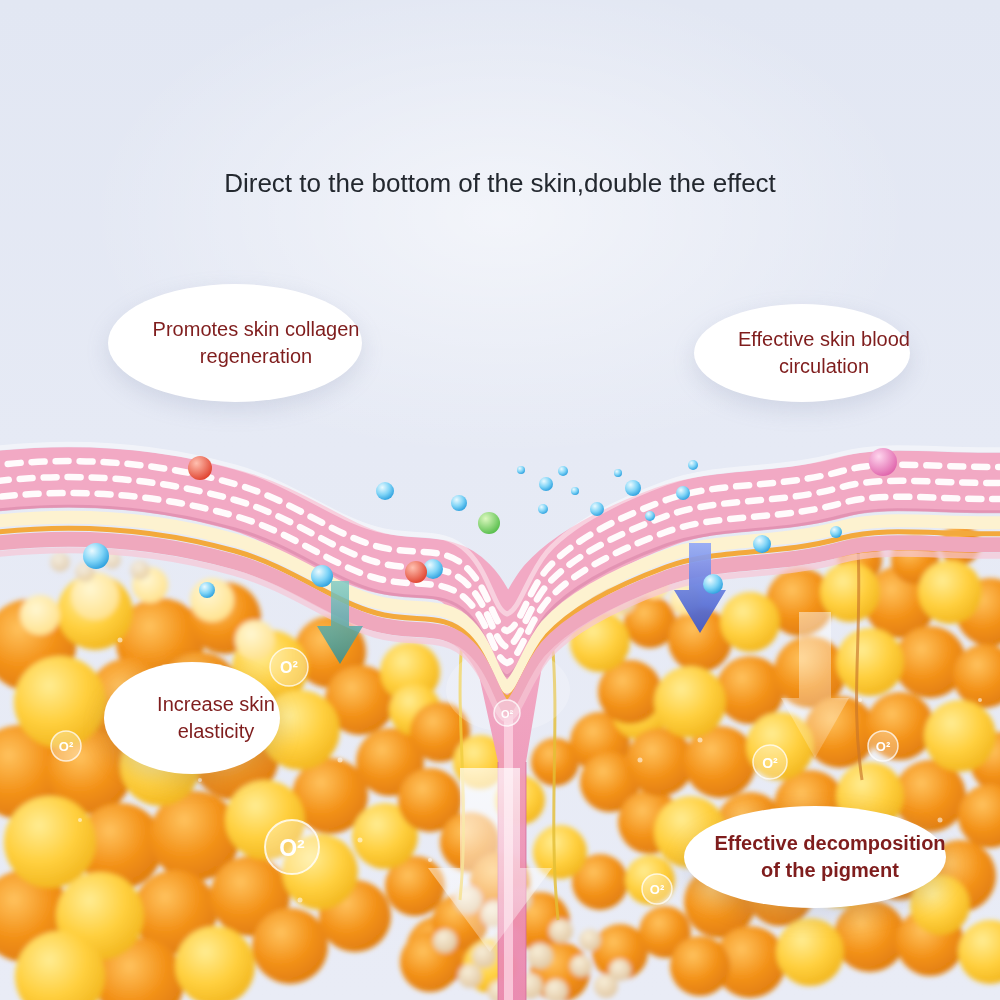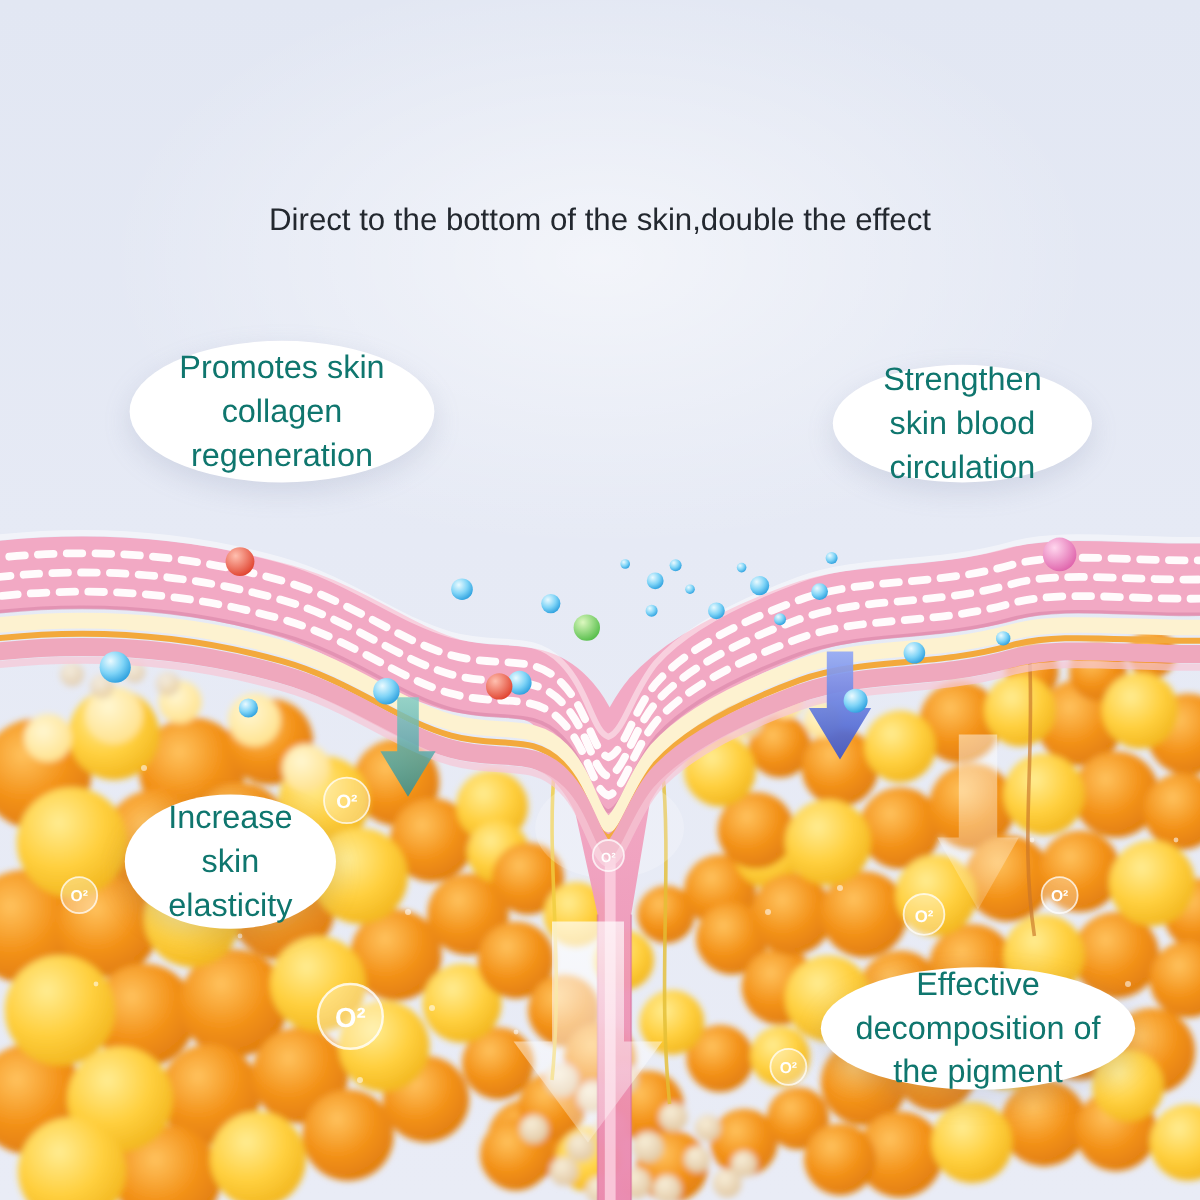--- a/index.html
+++ b/index.html
@@ -8,27 +8,27 @@
     font-family:"Liberation Sans",sans-serif;}
   .glow{position:absolute;left:50px;top:0;width:900px;height:480px;
     background:radial-gradient(ellipse at 50% 45%, rgba(255,255,255,.55) 0%, rgba(255,255,255,0) 65%);
     pointer-events:none;}
   .title{position:absolute;left:0;top:100px;width:1000px;text-align:center;
     font-size:41px;font-weight:700;color:#17356e;letter-spacing:.5px;}
   .subtitle{position:absolute;left:0;top:168px;width:1000px;text-align:center;
     font-size:26px;font-weight:500;color:#23282f;}
   .callout{position:absolute;border-radius:50%;background:#ffffff;
     box-shadow:0 8px 22px rgba(130,140,175,.22);
-    display:flex;align-items:center;justify-content:center;text-align:center;
-    color:#0f766e;font-size:27px;font-weight:500;line-height:1.35;}
+    display:flex;align-items:center;justify-content:flex-end;text-align:center;
+    color:#7f1d1d;font-size:20px;font-weight:500;line-height:1.35;}
   .c1{left:108px;top:284px;width:254px;height:118px;}
   .c2{left:694px;top:304px;width:216px;height:98px;}
   .c3{left:104px;top:662px;width:176px;height:112px;}
   .c4{left:684px;top:806px;width:262px;height:102px;}
-  .c1 .ct{width:212px;} .c2 .ct{width:172px;} .c3 .ct{width:128px;} .c4 .ct{width:232px;}
+  .c1 .ct{width:212px;} .c2 .ct{width:172px;} .c3 .ct{width:128px;} .c4 .ct{width:232px;font-weight:bold;}
   svg.art{position:absolute;left:0;top:0;}
 </style>
 </head>
 <body>
 
 <div class="stage">
   <div class="glow"></div>
 
   <svg class="art" width="1000" height="1000" viewBox="0 0 1000 1000">
     <defs>
@@ -344,21 +344,21 @@
       </g>
     </g>
   </svg>
 
   <div class="subtitle">Direct to the bottom of the skin,double the effect</div>
 
   <div class="callout c1">
     <span class="ct">Promotes skin collagen regeneration</span>
   </div>
   <div class="callout c2">
-    <span class="ct">Strengthen skin blood circulation</span>
+    <span class="ct">Effective skin blood circulation</span>
   </div>
   <div class="callout c3">
     <span class="ct">Increase skin elasticity</span>
   </div>
   <div class="callout c4">
     <span class="ct">Effective decomposition of the pigment</span>
   </div>
 </div>
 
 </body></html>

